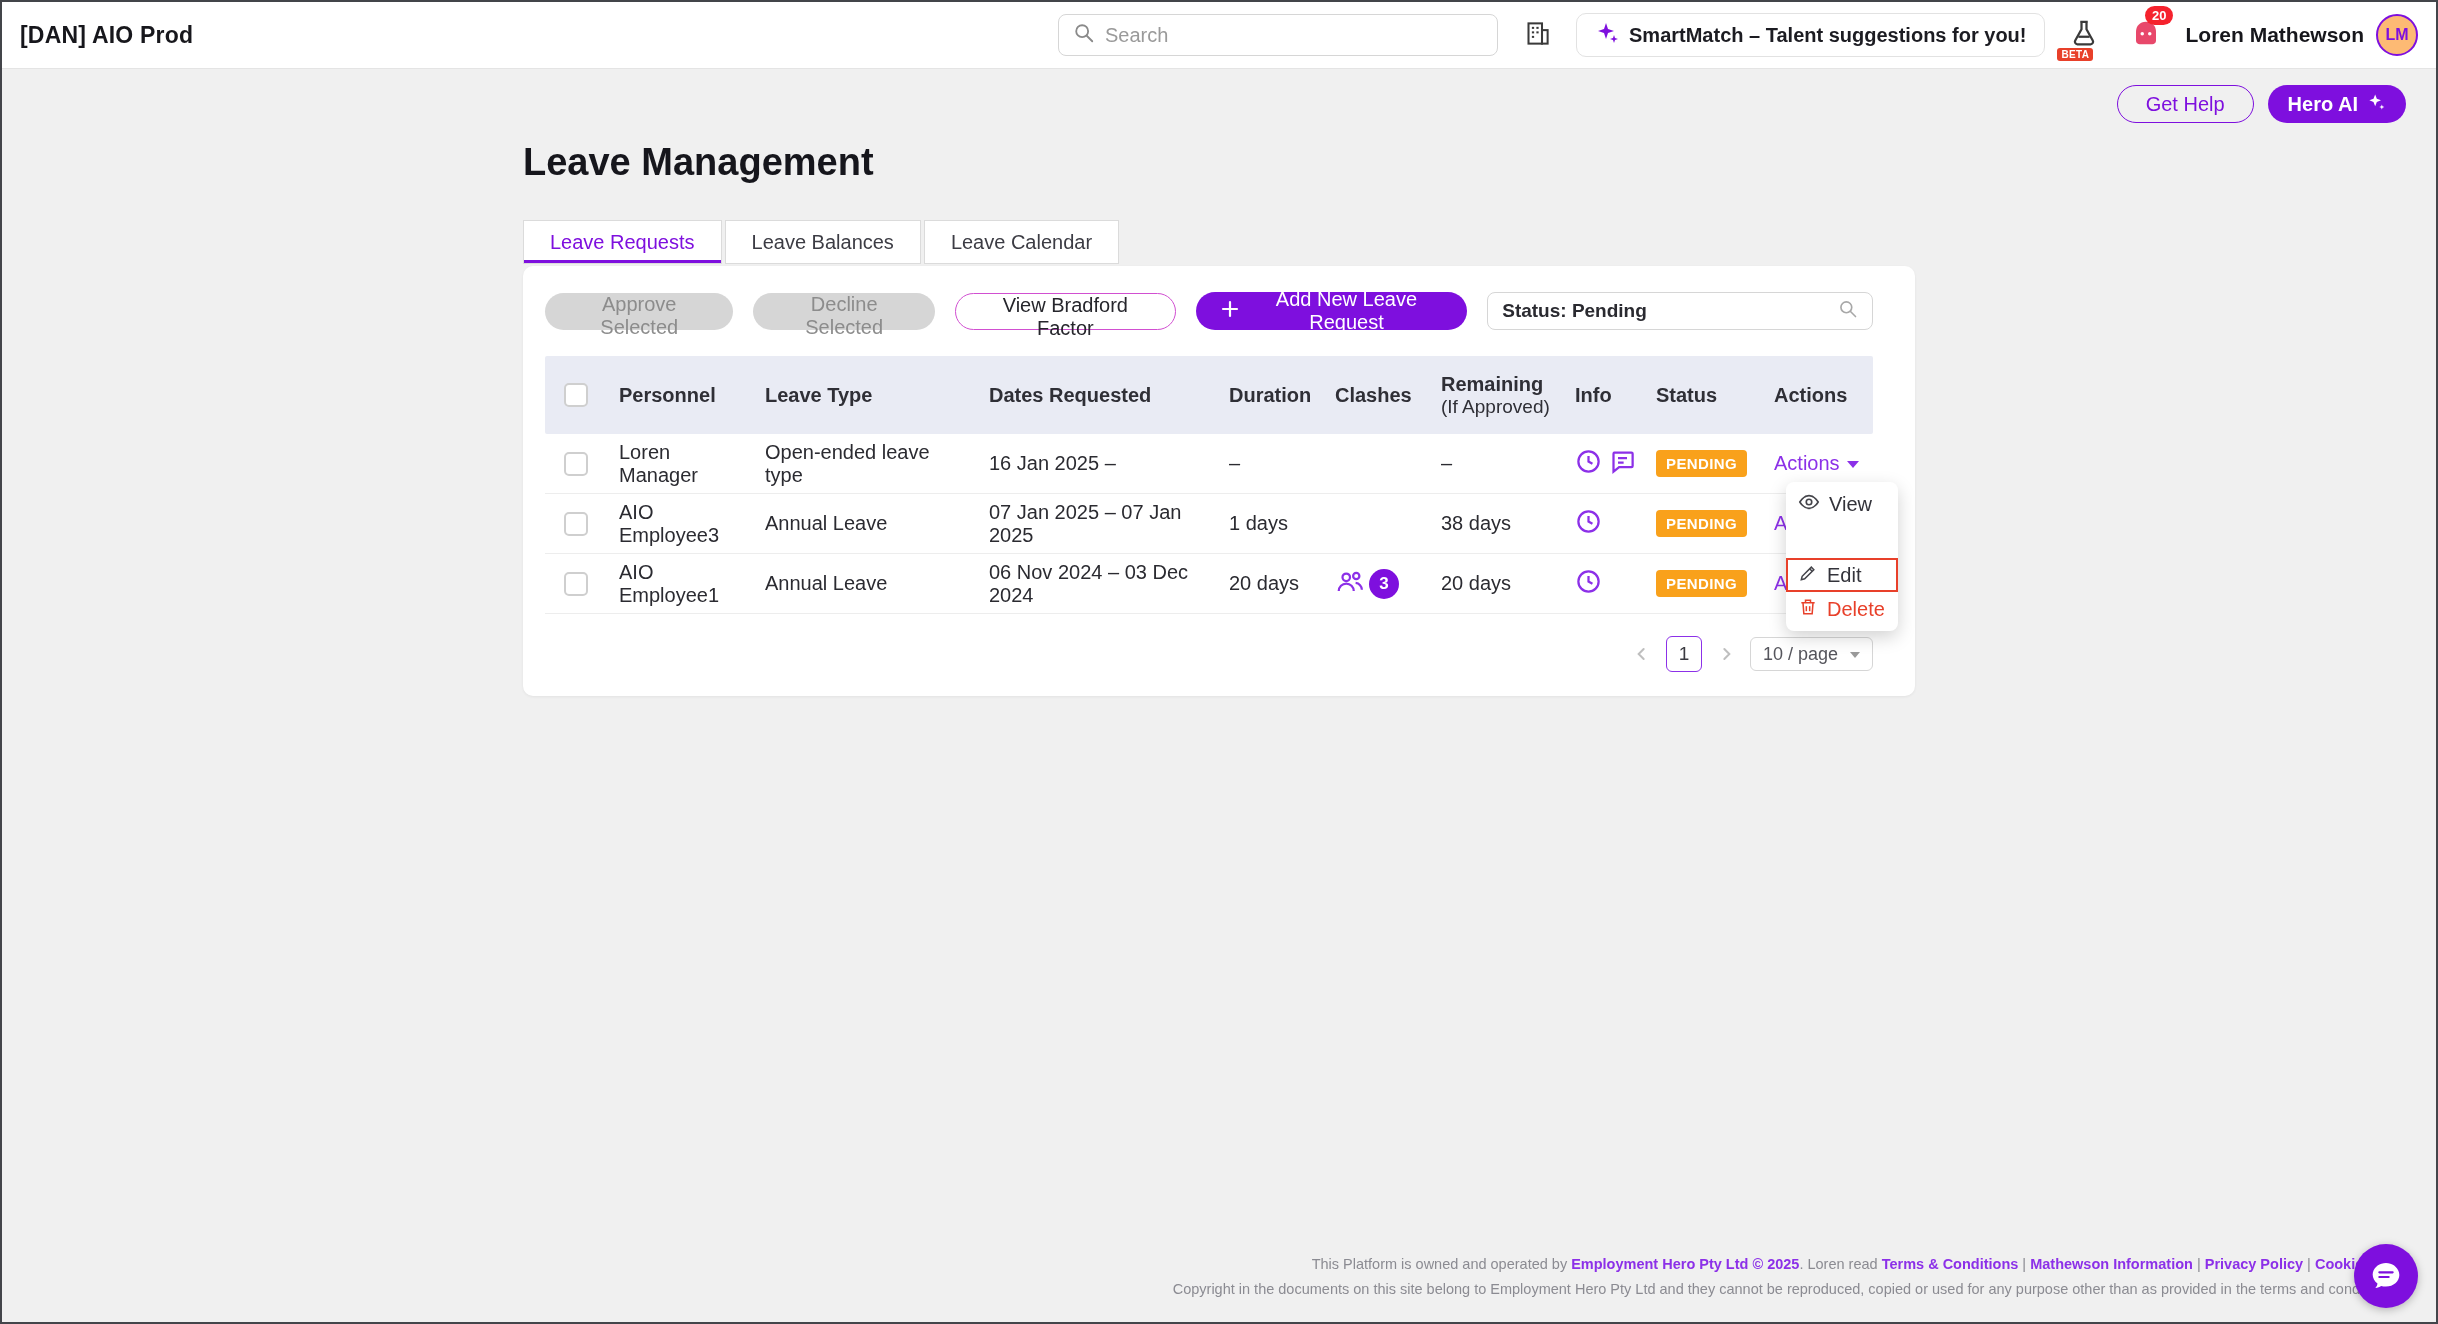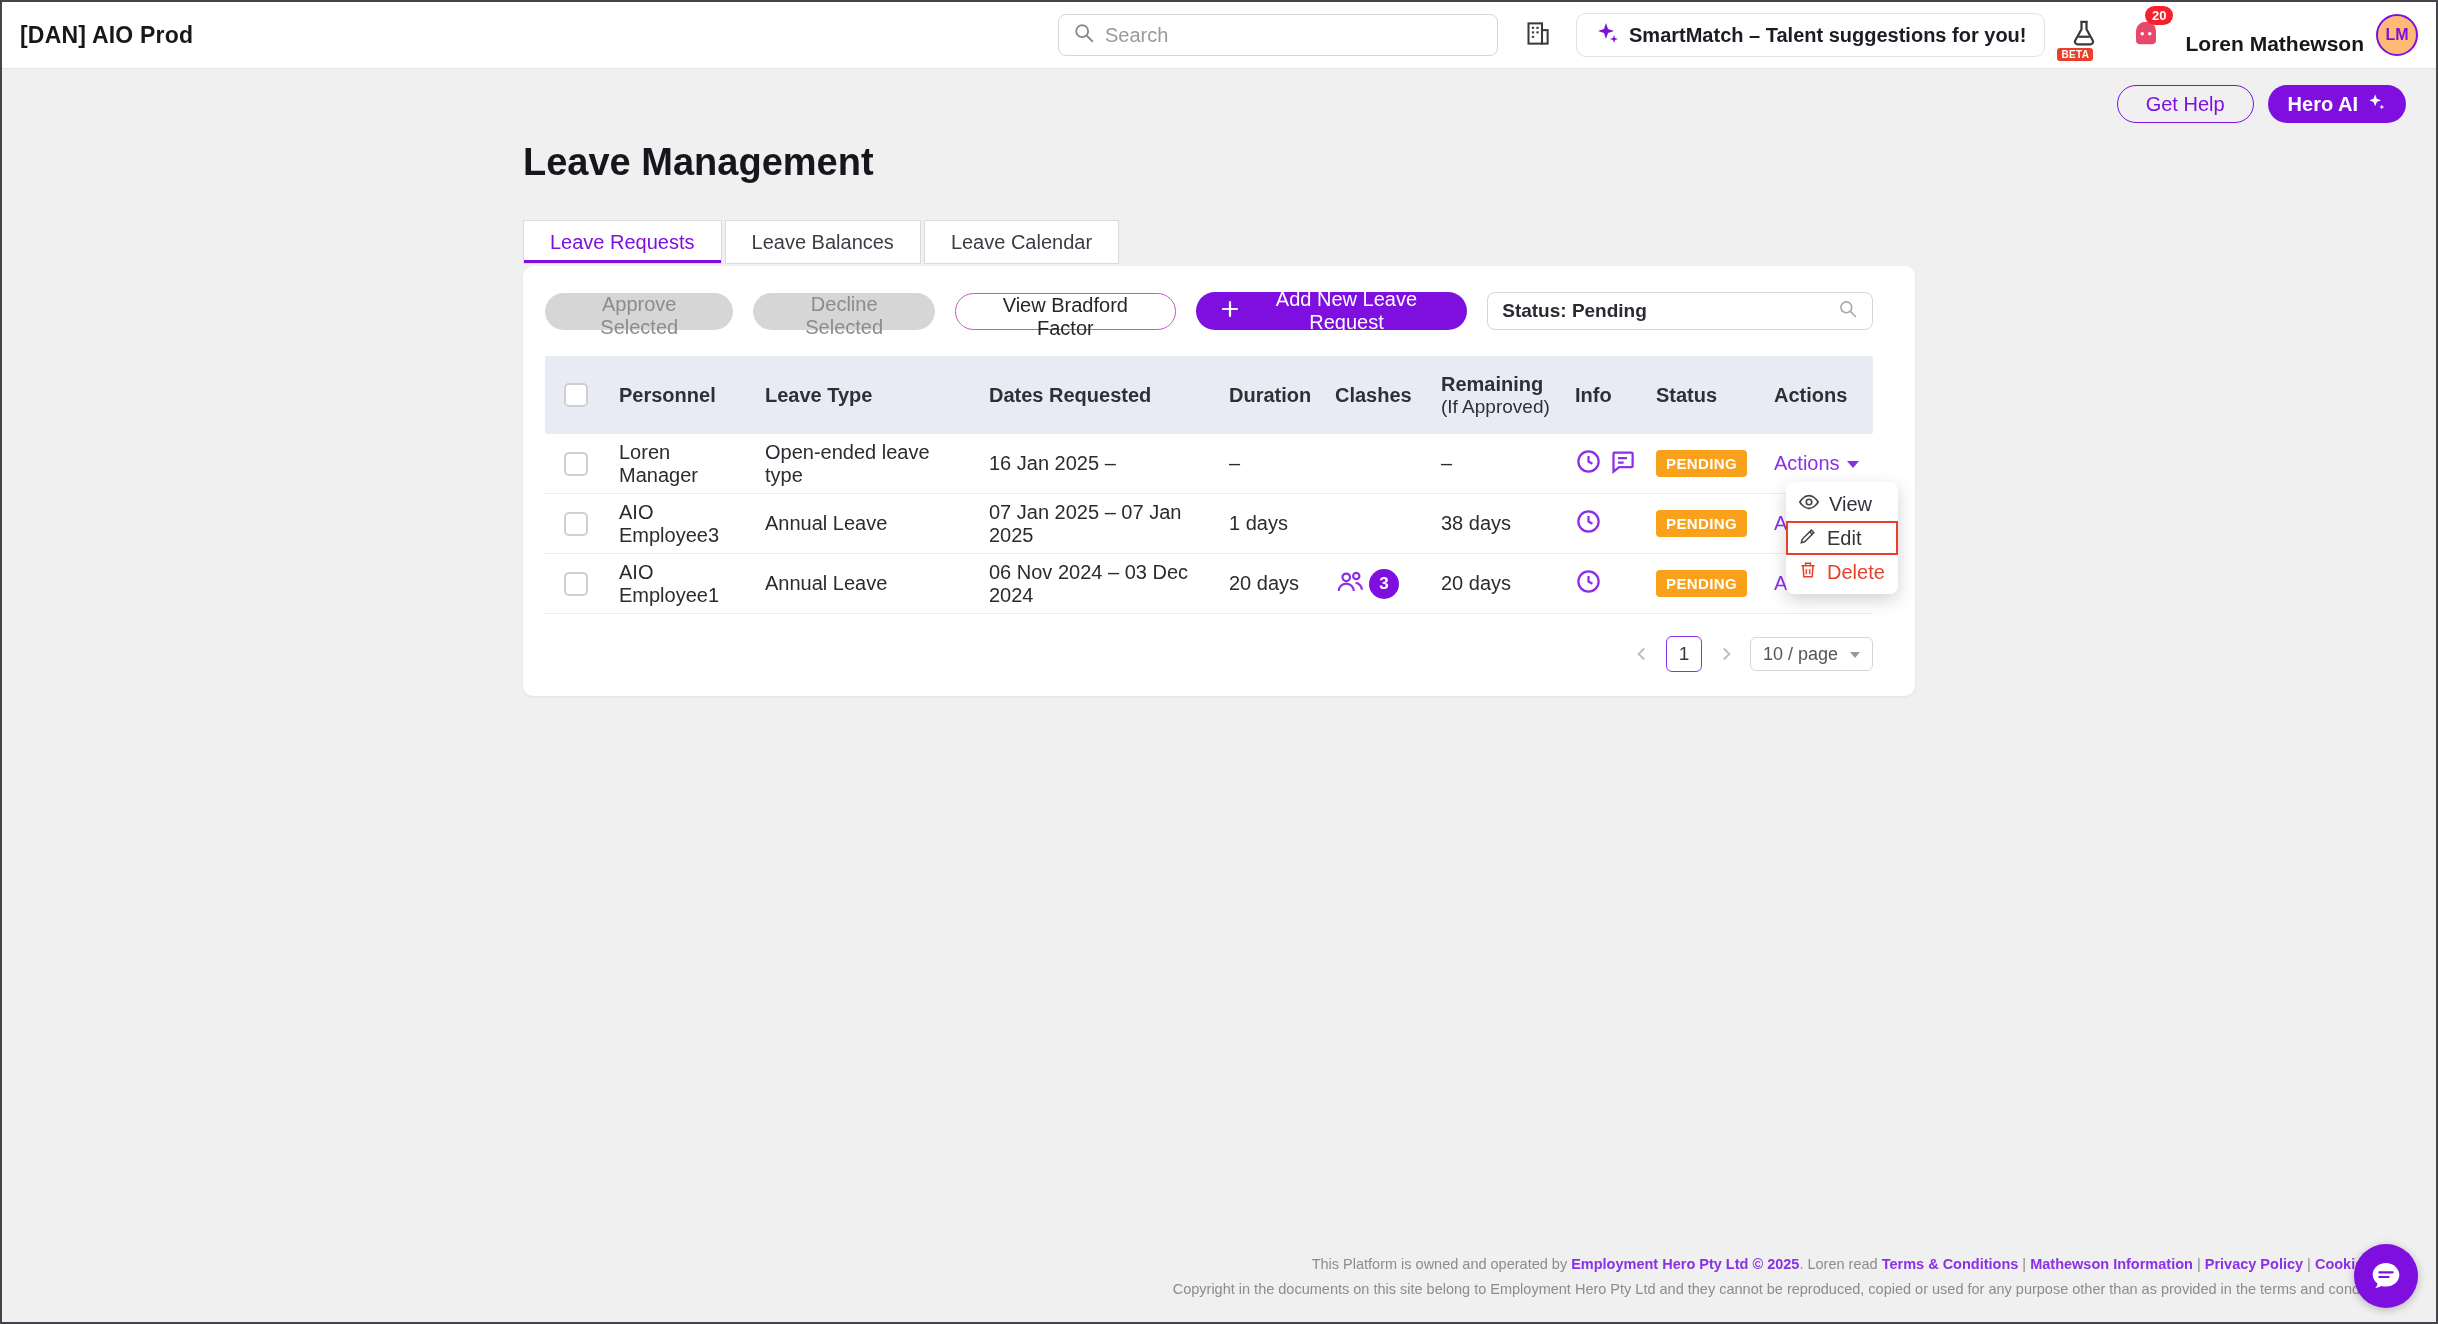--- a/index.html
+++ b/index.html
@@ -11,21 +11,21 @@
   .app-title { font-size:23px; font-weight:bold; color:#17171c; letter-spacing:.2px; }
   .topbar-right { margin-left:auto; display:flex; align-items:center; gap:16px; }
   .search-box { width:440px; height:42px; border:1px solid #d6d6d6; border-radius:8px; display:flex; align-items:center; gap:10px; padding:0 14px; background:#fff; }
   .search-box input { border:none; outline:none; font-size:20px; color:#333; width:100%; font-family:inherit; background:transparent; }
   .search-box input::placeholder { color:#9a9a9a; }
   .icon-btn { width:46px; height:44px; display:flex; align-items:center; justify-content:center; background:#fff; border:none; border-radius:8px; cursor:pointer; }
   .smartmatch { height:44px; display:flex; align-items:center; gap:10px; padding:0 18px; background:#fff; border:1px solid #e2e2e2; border-radius:10px; font-size:20px; font-weight:bold; color:#1c1c22; cursor:pointer; font-family:inherit; white-space:nowrap; }
   .beaker-wrap, .bell-wrap { position:relative; width:46px; height:46px; display:flex; align-items:center; justify-content:center; cursor:pointer; }
   .beta-tag { position:absolute; bottom:-3px; left:-4px; background:#E8402A; color:#fff; font-size:10px; font-weight:bold; padding:1px 4px; border-radius:3px; letter-spacing:.3px; }
   .notif-badge { position:absolute; top:-6px; right:-4px; background:#F5222D; color:#fff; font-size:13px; font-weight:bold; padding:2px 7px; border-radius:11px; }
-  .user { display:flex; align-items:flex-end; gap:12px; cursor:pointer; }
+  .user { display:flex; align-items:center; gap:12px; cursor:pointer; }
   .user-name { font-size:21px; font-weight:bold; color:#17171c; white-space:nowrap; }
   .avatar { width:42px; height:42px; border-radius:50%; border:2px solid #7E0FDE; color:#7E0FDE; display:flex; align-items:center; justify-content:center; font-size:16px; font-weight:bold; background:#fdba74; }
 
   
   .help-row { display:flex; justify-content:flex-end; gap:14px; padding:16px 30px 0 0; }
   .btn-gethelp { height:38px; padding:0 28px; border:1.5px solid #7E0FDE; color:#7E0FDE; background:transparent; border-radius:19px; font-size:20px; font-family:inherit; cursor:pointer; }
   .btn-heroai { height:38px; padding:0 20px; background:#7E0FDE; color:#fff; border:none; border-radius:19px; font-size:20px; font-weight:bold; display:flex; align-items:center; gap:8px; cursor:pointer; font-family:inherit; }
 
   
   .container { width:1392px; margin:0 auto; }
@@ -65,21 +65,21 @@
   
   .pagination { display:flex; justify-content:flex-end; align-items:center; gap:14px; margin-top:22px; }
   .pg-arrow { color:#BFBFBF; background:none; border:none; cursor:pointer; display:flex; align-items:center; }
   .pg-num { min-width:36px; height:36px; border:1px solid #8C30E8; border-radius:6px; color:#3a3a40; font-size:19px; display:flex; align-items:center; justify-content:center; background:#fff; cursor:pointer; }
   .pg-size { height:34px; border:1px solid #d6d6d6; border-radius:6px; padding:0 12px; display:flex; align-items:center; gap:12px; font-size:18px; color:#55555c; background:#fff; cursor:pointer; }
   .pg-size .caret-down { border-left-width:5px; border-right-width:5px; border-top-width:6px; color:#9a9a9a; }
 
   
   .menu { position:absolute; left:1784px; top:480px; width:112px; background:#fff; border-radius:8px; box-shadow:0 6px 18px rgba(0,0,0,.18); padding:5px 0; z-index:20; }
   .menu-item { display:flex; align-items:center; gap:9px; padding:5px 12px; font-size:20px; color:#33333a; cursor:pointer; height:34px; }
-  .menu-item.edit { border:2px solid #E8402A; padding:5px 10px; }
+  .menu-item.edit { border:2px solid #E8402A; padding:5px 10px;margin-top:37px; }
   .menu-item.delete { color:#E8402A; }
 
   
   .footer { position:absolute; right:26px; bottom:20px; text-align:right; font-size:14.5px; color:#8B8B92; line-height:25px; width:1700px; z-index:5; }
   .footer .flink { color:#8C30E8; font-weight:bold; cursor:pointer; }
 
   
   .chat-fab { position:absolute; right:18px; bottom:14px; width:64px; height:64px; border-radius:50%; background:#7E0FDE; border:none; display:flex; align-items:center; justify-content:center; cursor:pointer; z-index:30; box-shadow:0 2px 8px rgba(0,0,0,.25); }
 </style>
 </head>

